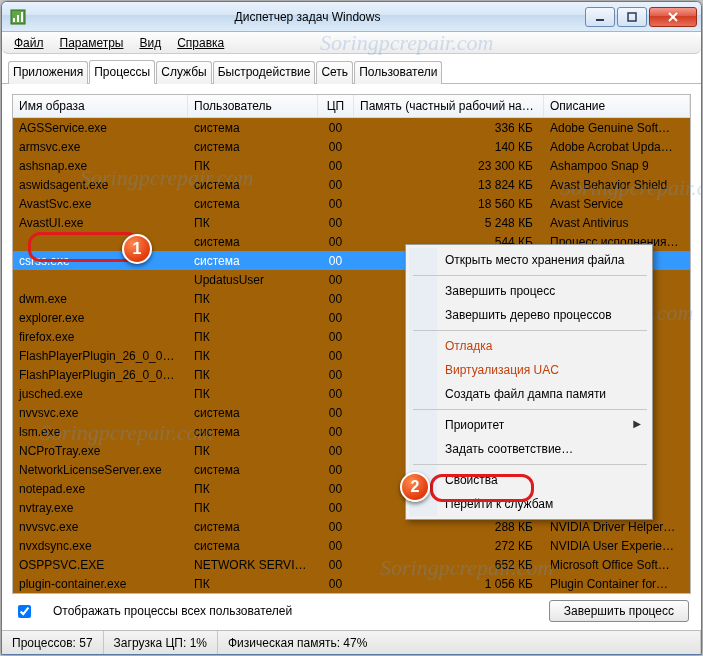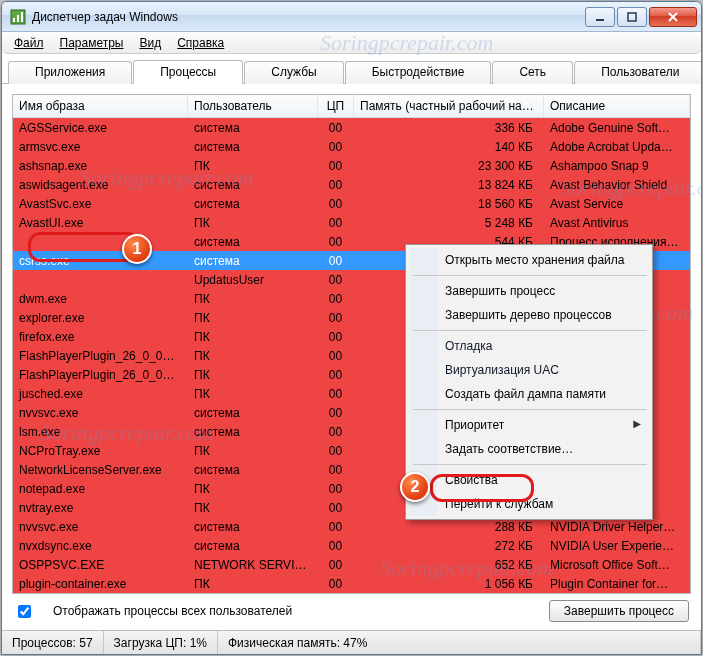--- a/index.html
+++ b/index.html
@@ -29,21 +29,21 @@
     background: linear-gradient(#eaf3fc, #d7e6f7 45%, #c4d9ef 46%, #dfecf9);
     display: flex;
     align-items: center;
     padding: 0 4px 0 8px;
     border-bottom: 1px solid #9fb7d4;
   }
   .titlebar .icon {
     width: 16px; height: 16px; margin-right: 6px;
     display: flex; align-items: center; justify-content: center;
   }
-  .titlebar .title { flex: 1; color: #000; }
+  .titlebar .title { flex: 1; color: #000; text-align: center; }
   .tb-btn {
     width: 30px; height: 20px;
     border: 1px solid #6b8bb0;
     border-radius: 3px;
     margin-left: 2px;
     display: flex; align-items: center; justify-content: center;
     background: linear-gradient(#f2f7fd,#d3e2f3);
     font-size: 10px;
     color: #2a3a55;
   }
@@ -64,21 +64,21 @@
   .menu-item { padding: 2px 8px; cursor: default; }
   .menu-item .ul { text-decoration: underline; }
   
   .tabs-row {
     padding: 6px 6px 0 6px;
     background: #fff;
     display: flex;
     border-bottom: 1px solid #b9b9b9;
   }
   .tab {
-    padding: 3px 26px 4px;
+    padding: 3px 4px 4px;
     border: 1px solid #b9b9b9;
     border-bottom: none;
     border-radius: 3px 3px 0 0;
     background: linear-gradient(#fdfdfd,#f1f1f1);
     margin-right: 1px;
     position: relative;
     top: 1px;
     font-size: 12px;
     text-align: right;
   }
@@ -121,21 +121,21 @@
   }
   .col-img { width: 175px; flex-shrink:0;}
   .col-user{ width: 130px; flex-shrink:0;}
   .col-cpu { width: 36px; flex-shrink:0; text-align:center;}
   .col-mem { width: 190px; flex-shrink:0; text-align:right;}
   .col-desc{ flex: 1; min-width:0; }
   .list-body {
     flex: 1;
     overflow-y: scroll;
     overflow-x: hidden;
-    background: #ef4444;
+    background: #a16207;
   }
   .row {
     display: flex;
     font-size: 12px;
     color: #000;
     height: 19px;
     align-items:center;
   }
   .row.selected { background: #3399ff; color: #fff; }
   .row.selected .col { border-right-color: transparent; color:#fff;}
@@ -187,21 +187,21 @@
     background: #f2f2f2;
     border-left: 28px solid #e9eef5;
   }
   .cm-item {
     padding: 5px 18px 5px 8px;
     font-size: 12px;
     color: #000;
     position: relative;
     cursor: default;
   }
-  .cm-item.disabled { color: #0f172a;}
+  .cm-item.disabled { color: #c2410c;}
   .cm-sep {
     height: 1px; background: #c8c8c8;
     margin: 3px 2px 3px -24px;
   }
   .cm-item .arrow {
     position:absolute; right:8px; top:5px; font-size:10px; color:#333;
   }
   
   .callout {
     position: absolute;

